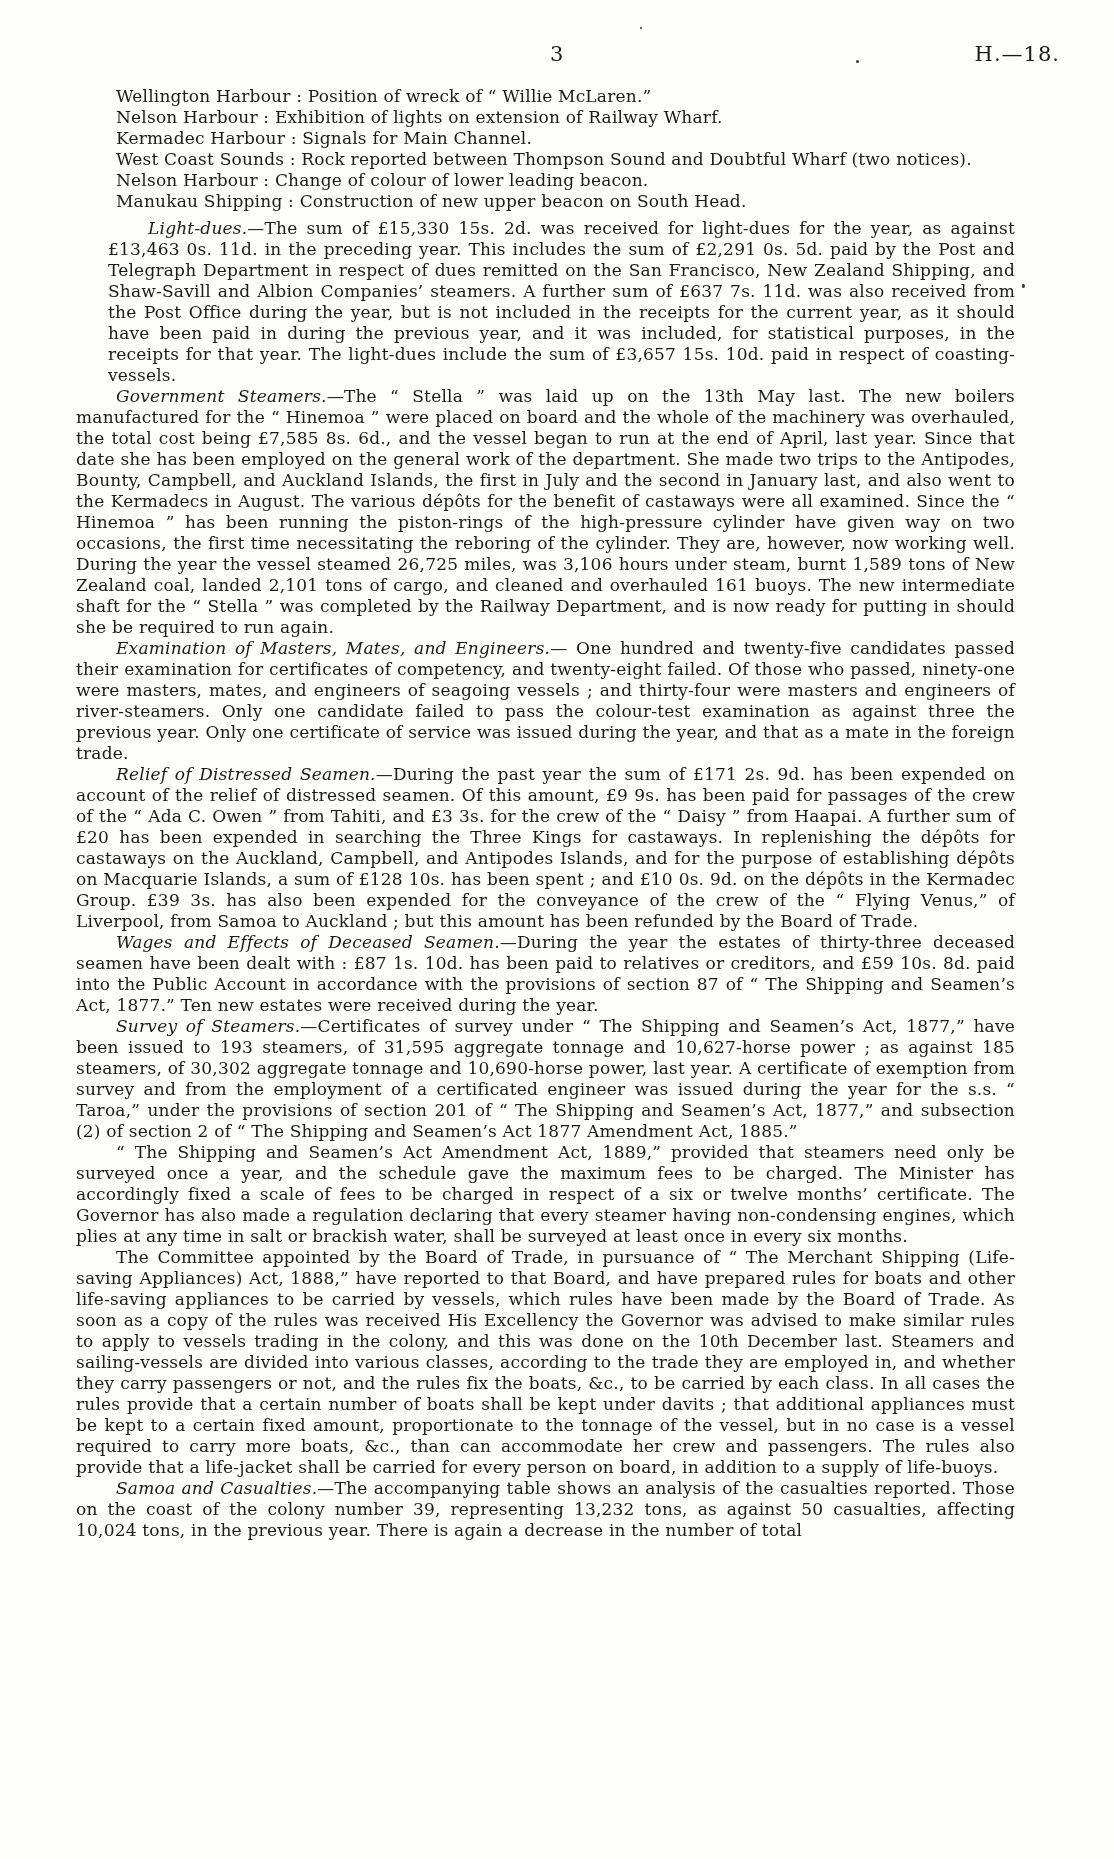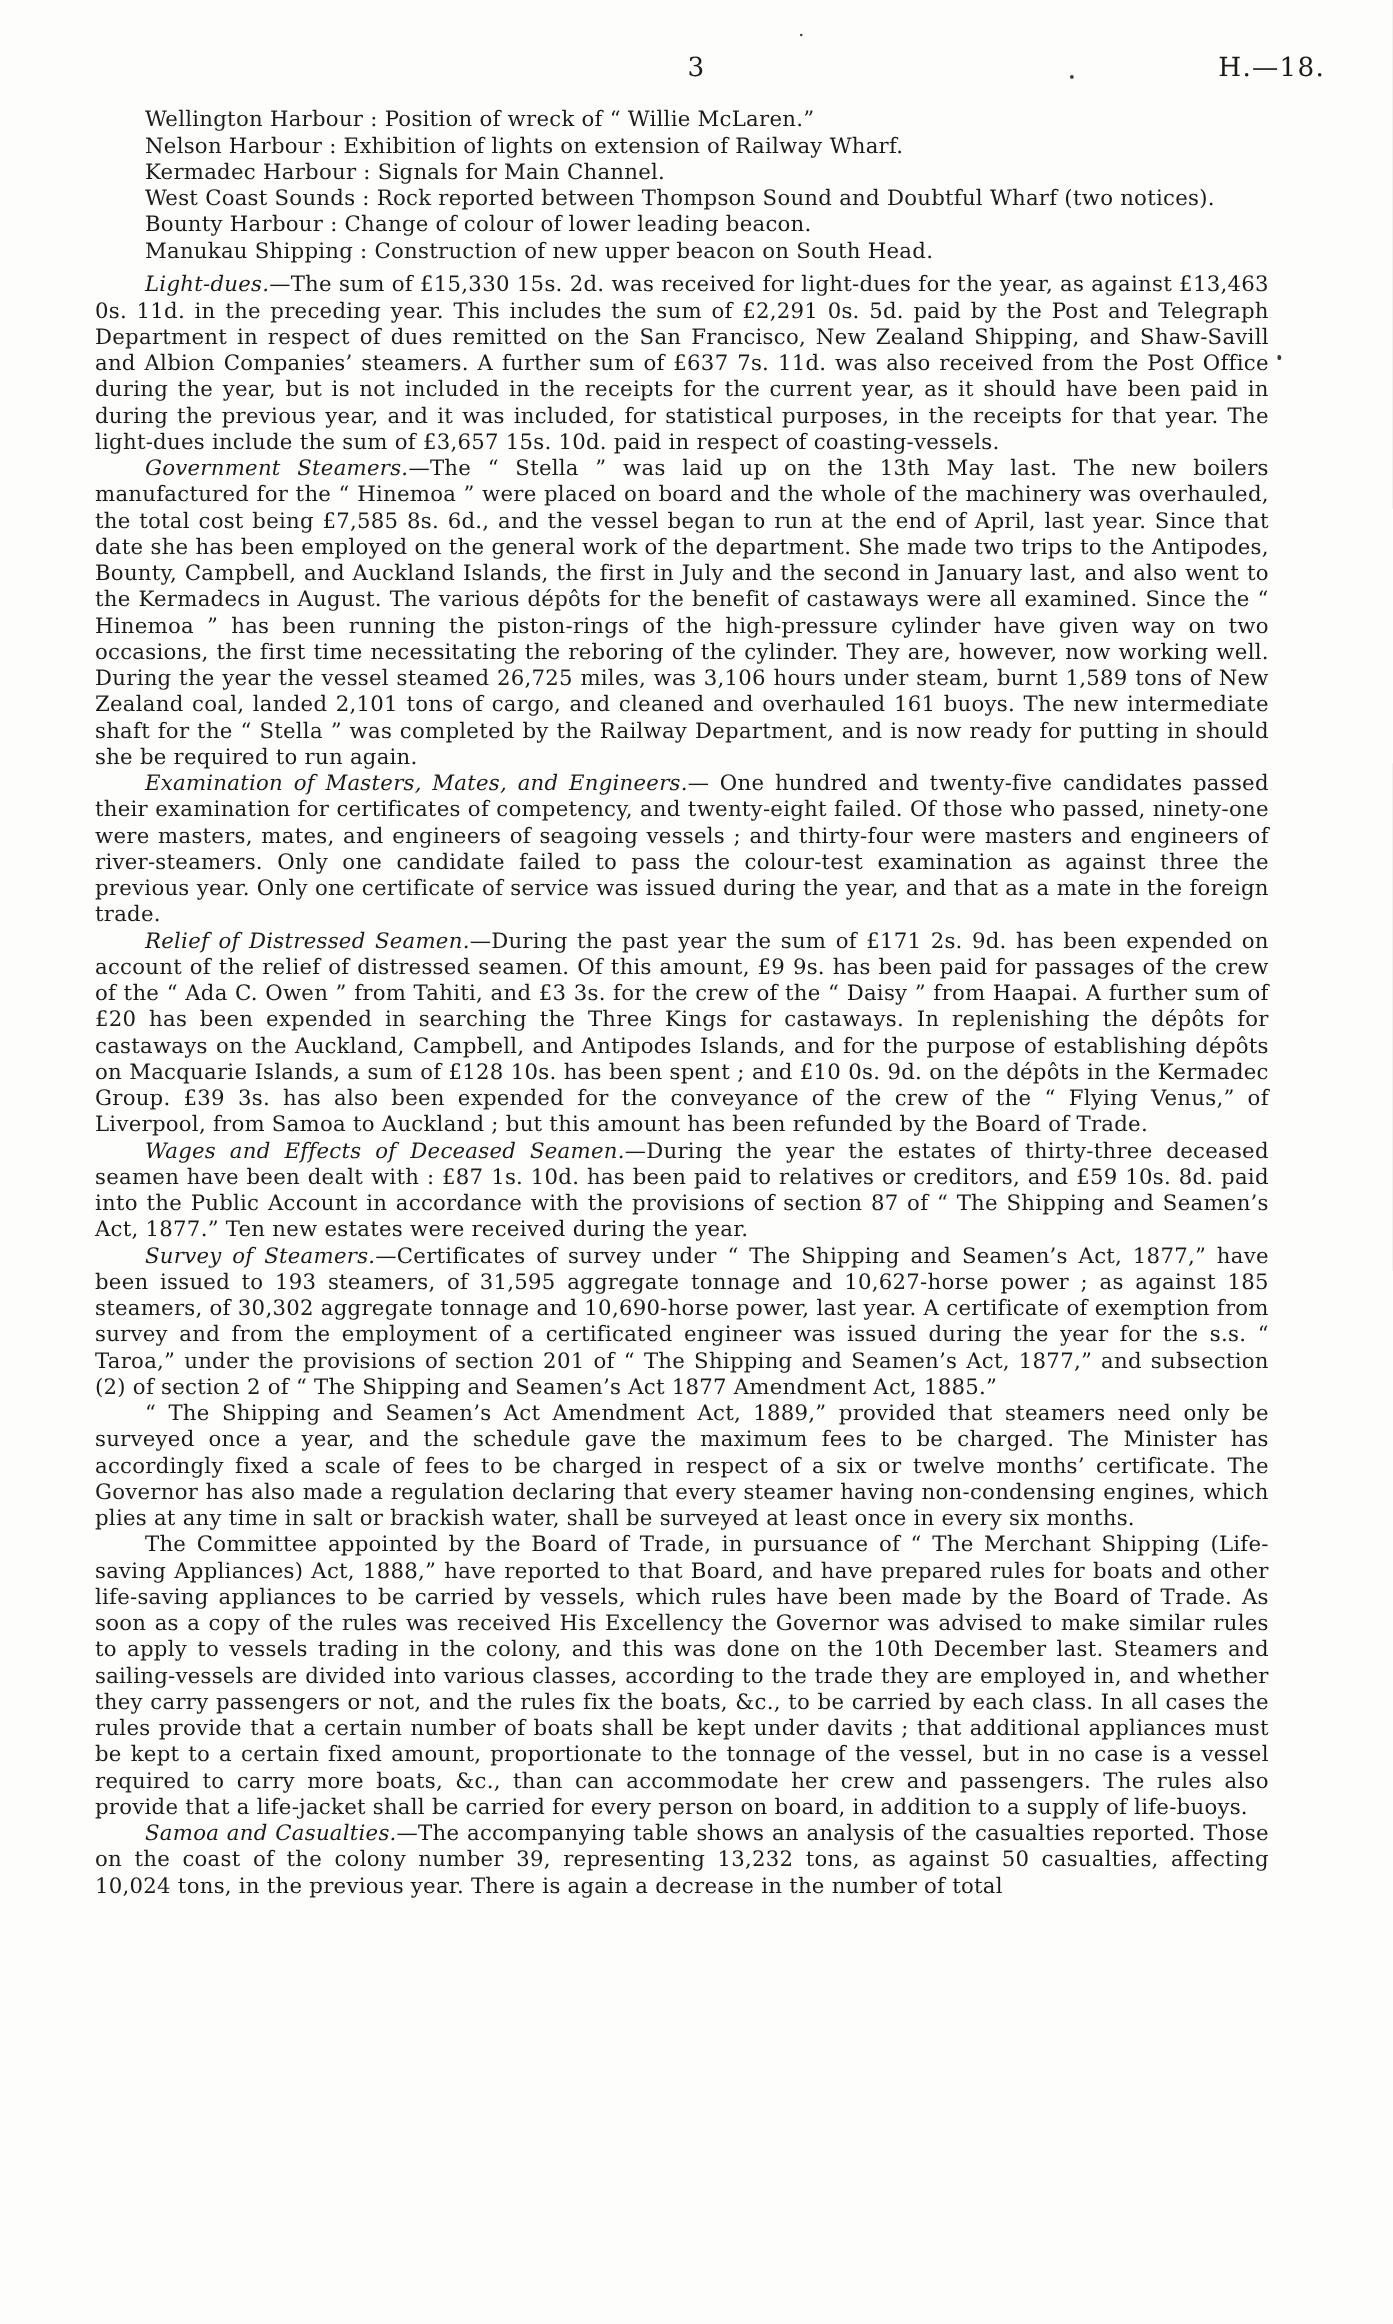--- a/index.html
+++ b/index.html
@@ -48,20 +48,21 @@
     line-height: 21px;
     letter-spacing: 0.2px;
   }
   .content p {
     margin: 0;
     text-indent: 40px;
     text-align: justify;
   }
   .content p.gap-before {
     margin-top: 6px;
+    margin-left: 32px;
   }
   .lead {
     font-style: italic;
   }
   .speckle {
     position: absolute;
     background: #3a3a3a;
     border-radius: 50%;
   }
   .speckle-1 { top: 60px; left: 856px; width: 3px; height: 3px; }
@@ -81,21 +82,21 @@
   <span class="speckle speckle-1"></span>
   <span class="speckle speckle-2"></span>
   <span class="speckle speckle-3"></span>
 
   <div class="content">
 
     <p>Wellington Harbour : Position of wreck of “ Willie McLaren.”</p>
     <p>Nelson Harbour : Exhibition of lights on extension of Railway Wharf.</p>
     <p>Kermadec Harbour : Signals for Main Channel.</p>
     <p>West Coast Sounds : Rock reported between Thompson Sound and Doubtful Wharf (two notices).</p>
-    <p>Bounty Harbour : Change of colour of lower leading beacon.</p>
+    <p>Nelson Harbour : Change of colour of lower leading beacon.</p>
     <p>Manukau Shipping : Construction of new upper beacon on South Head.</p>
 
     <p class="gap-before"><span class="lead">Light-dues.</span><span>—The sum of £15,330 15s. 2d. was received for light-dues for the year, as against £13,463 0s. 11d. in the preceding year.  This includes the sum of £2,291 0s. 5d. paid by the Post and Telegraph Department in respect of dues remitted on the San Francisco, New Zealand Shipping, and Shaw-Savill and Albion Companies’ steamers.  A further sum of £637 7s. 11d. was also received from the Post Office during the year, but is not included in the receipts for the current year, as it should have been paid in during the previous year, and it was included, for statistical purposes, in the receipts for that year.  The light-dues include the sum of £3,657 15s. 10d. paid in respect of coasting-vessels.</span></p>
 
     <p><span class="lead">Government Steamers.</span><span>—The “ Stella ” was laid up on the 13th May last.  The new boilers manufactured for the “ Hinemoa ” were placed on board and the whole of the machinery was overhauled, the total cost being £7,585 8s. 6d., and the vessel began to run at the end of April, last year.  Since that date she has been employed on the general work of the department.  She made two trips to the Antipodes, Bounty, Campbell, and Auckland Islands, the first in July and the second in January last, and also went to the Kermadecs in August.  The various dépôts for the benefit of castaways were all examined.  Since the “ Hinemoa ” has been running the piston-rings of the high-pressure cylinder have given way on two occasions, the first time necessitating the reboring of the cylinder.  They are, however, now working well.  During the year the vessel steamed 26,725 miles, was 3,106 hours under steam, burnt 1,589 tons of New Zealand coal, landed 2,101 tons of cargo, and cleaned and overhauled 161 buoys.  The new intermediate shaft for the “ Stella ” was completed by the Railway Department, and is now ready for putting in should she be required to run again.</span></p>
 
     <p><span class="lead">Examination of Masters, Mates, and Engineers.</span><span>— One hundred and twenty-five candidates passed their examination for certificates of competency, and twenty-eight failed.  Of those who passed, ninety-one were masters, mates, and engineers of seagoing vessels ; and thirty-four were masters and engineers of river-steamers.  Only one candidate failed to pass the colour-test examination as against three the previous year.  Only one certificate of service was issued during the year, and that as a mate in the foreign trade.</span></p>
 
     <p><span class="lead">Relief of Distressed Seamen.</span><span>—During the past year the sum of £171 2s. 9d. has been expended on account of the relief of distressed seamen.  Of this amount, £9 9s. has been paid for passages of the crew of the “ Ada C. Owen ” from Tahiti, and £3 3s. for the crew of the “ Daisy ” from Haapai.  A further sum of £20 has been expended in searching the Three Kings for castaways.  In replenishing the dépôts for castaways on the Auckland, Campbell, and Antipodes Islands, and for the purpose of establishing dépôts on Macquarie Islands, a sum of £128 10s. has been spent ; and £10 0s. 9d. on the dépôts in the Kermadec Group.  £39 3s. has also been expended for the conveyance of the crew of the “ Flying Venus,” of Liverpool, from Samoa to Auckland ; but this amount has been refunded by the Board of Trade.</span></p>
 

